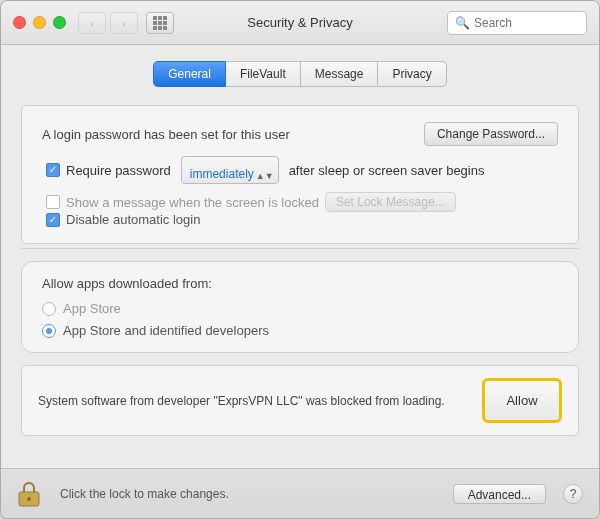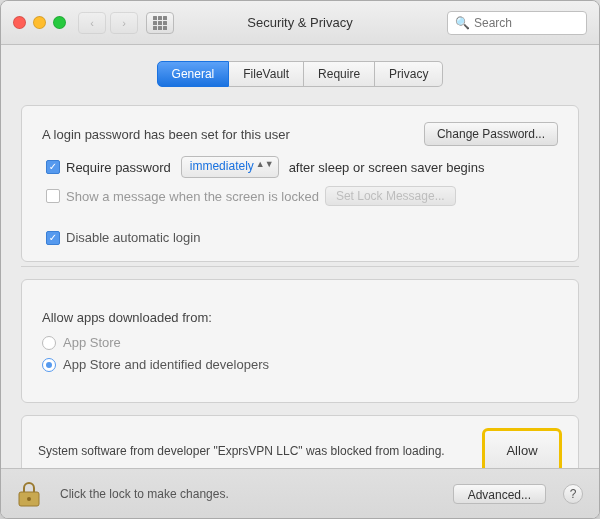--- a/index.html
+++ b/index.html
@@ -245,48 +245,48 @@
       line-height: 1;
     }
 
     .require-label {
       font-size: 13px;
       color: #333;
     }
 
     .dropdown-select {
       display: flex;
-      align-items: flex-start;
+      align-items: flex-end;
       background: linear-gradient(to bottom, #f8f8f8, #e8e8e8);
       border: 1px solid #bbb;
       border-radius: 4px;
       padding: 2px 4px 2px 8px;
       font-size: 12px;
       color: #1a72e0;
       cursor: pointer;
-      height: 22px;
+      height: 28px;
       margin: 0 4px;
     }
 
     .dropdown-arrow {
       font-size: 9px;
       color: #666;
       margin-left: 2px;
     }
 
     .after-label {
       font-size: 13px;
       color: #333;
     }
 
     .msg-row {
       display: flex;
       align-items: center;
       gap: 6px;
-      margin-bottom: 24px;
+      margin-bottom: 0;
       padding-left: 4px;
     }
 
     .set-lock-btn {
       background: linear-gradient(to bottom, #f0f0f0, #d8d8d8);
       border: 1px solid #bbb;
       border-radius: 4px;
       padding: 2px 10px;
       font-size: 12px;
       color: #999;
@@ -316,22 +316,22 @@
     .divider {
       border: none;
       border-top: 1px solid #d0d0d0;
       margin: 4px 0 12px 0;
     }
 
     
     .allow-section {
       background: #f5f5f5;
       border: 1px solid #d0d0d0;
-      border-radius: 6px;
-      padding: 30px 20px;
+      border-radius: 12px;
+      padding: 14px 20px;
       margin-bottom: 12px;
     }
 
     .allow-title {
       font-size: 13px;
       color: #444;
       margin-bottom: 10px;
     }
 
     .radio-row {
@@ -498,21 +498,21 @@
   <div class="content">
 
     <div class="tabs">
       <div class="tab active">
         <span>General</span>
       </div>
       <div class="tab">
         <span>FileVault</span>
       </div>
       <div class="tab">
-        <span>Require</span>
+        <span>Message</span>
       </div>
       <div class="tab">
         <span>Privacy</span>
       </div>
     </div>
 
     <div class="section-inner">
       <div class="row">
         <span class="password-label">A login password has been set for this user</span>
         <button class="change-password-btn">Change Password...</button>

